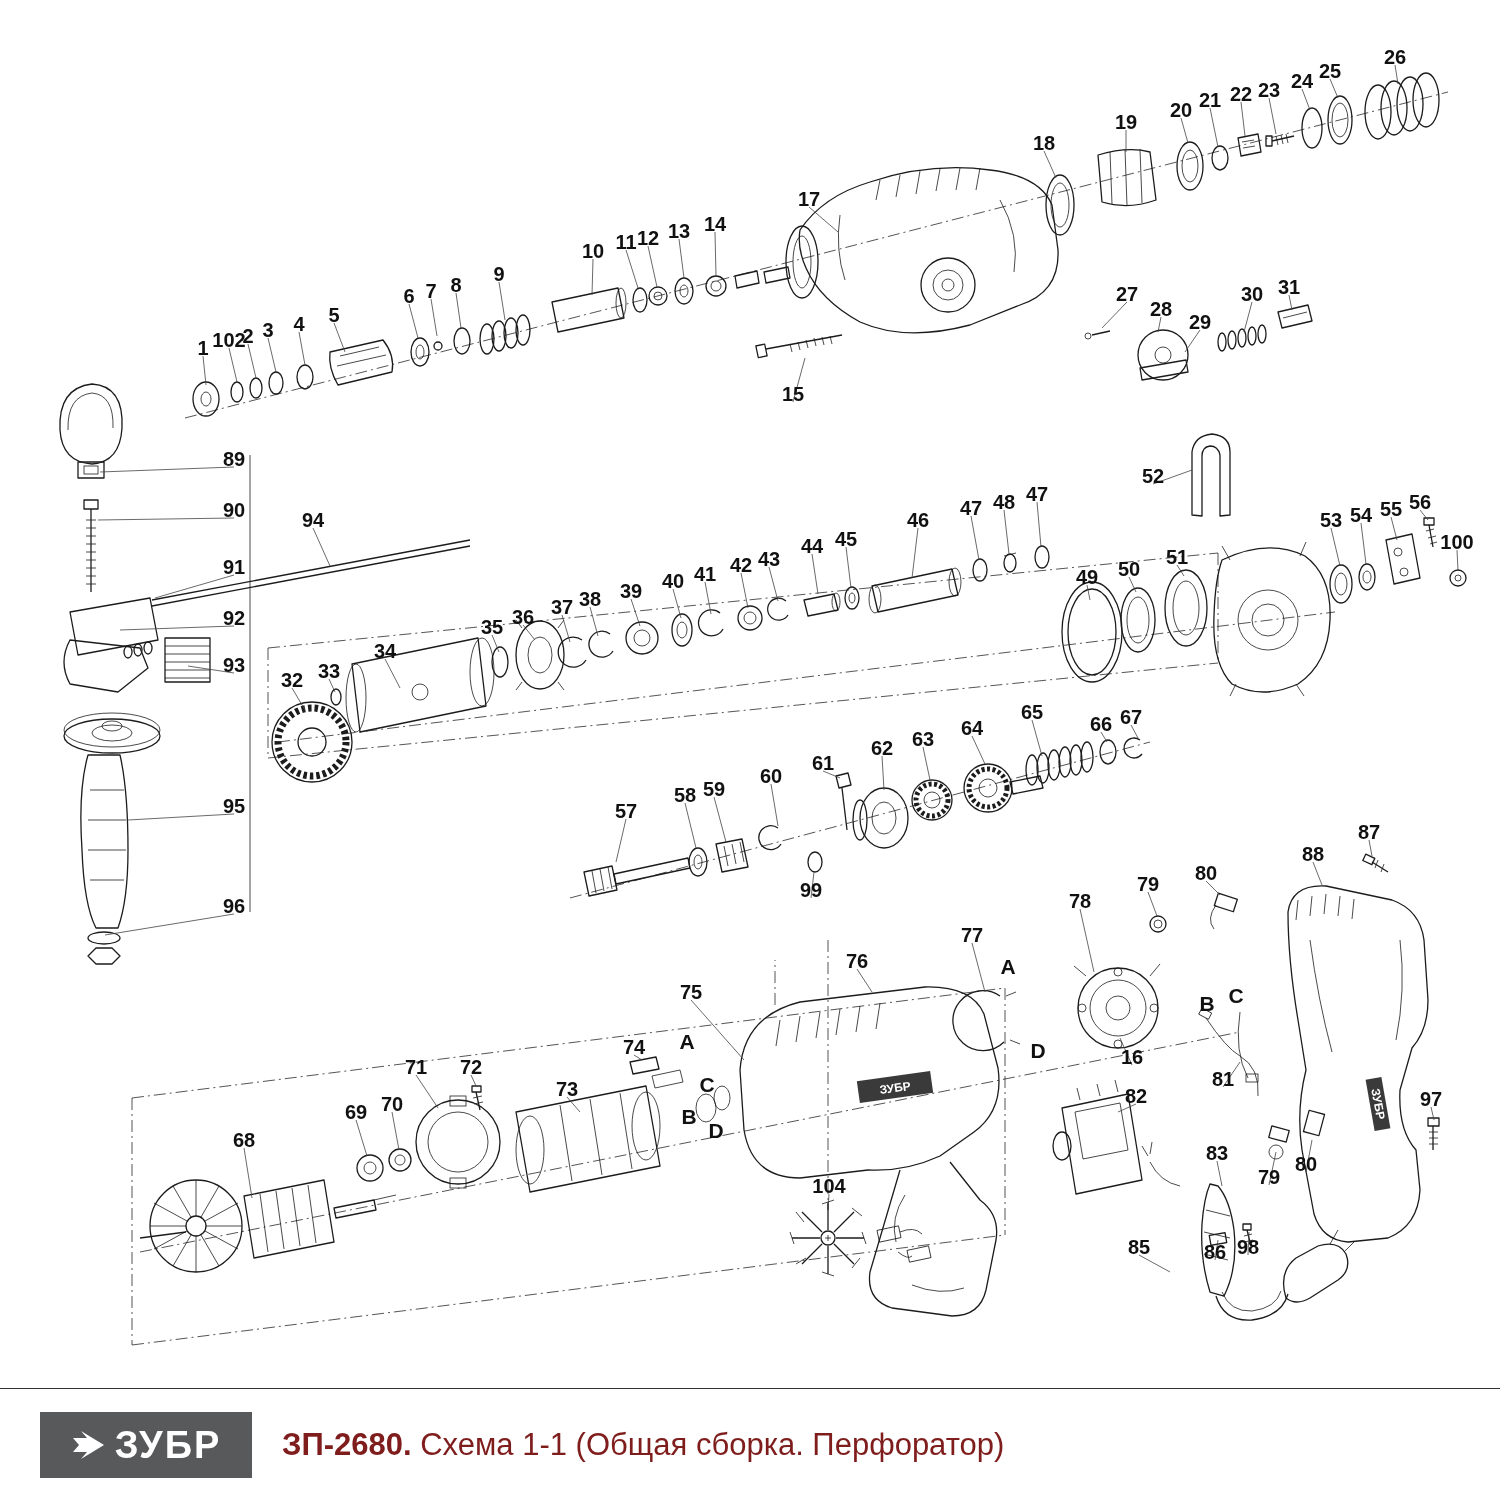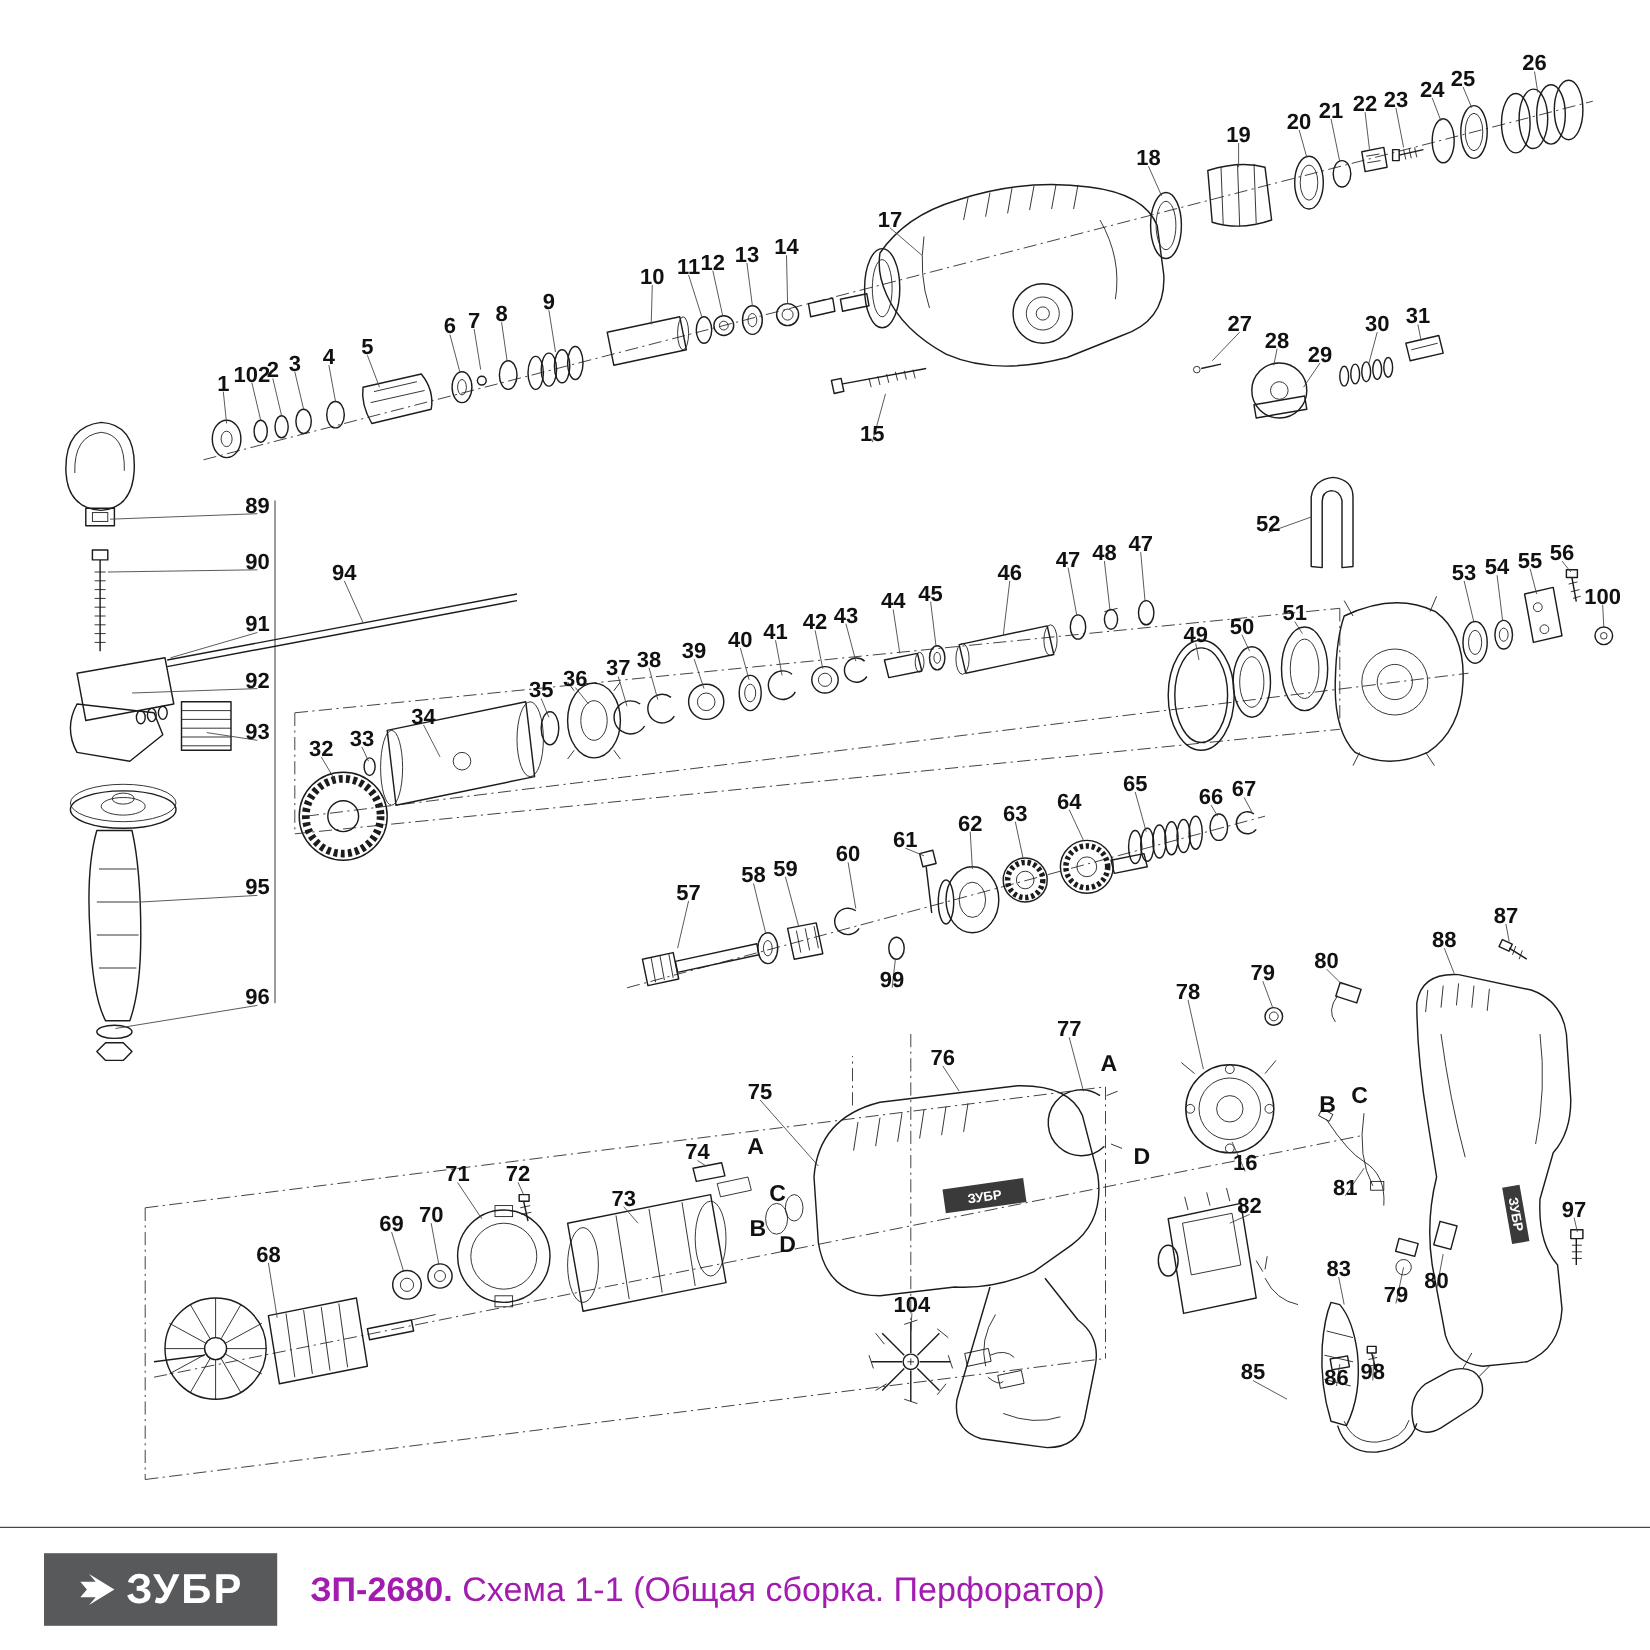--- a/index.html
+++ b/index.html
@@ -11,21 +11,21 @@
   #diagram .teeth{stroke:#1c1c1c;fill:none;stroke-width:7;stroke-dasharray:3.5 3;}
   #diagram .teeth2{stroke:#1c1c1c;fill:none;stroke-width:5;stroke-dasharray:3 2.5;}
   #diagram .callout{fill:#111;stroke:none;font-family:"Liberation Sans",sans-serif;font-size:20px;font-weight:600;text-anchor:middle;}
   #diagram .letter{font-size:21px;font-weight:700;}
   #diagram .leader{stroke:#444;stroke-width:.8;fill:none;}
   #diagram .badge{fill:#3a3a3a;stroke:none;}
   #diagram .badgetext{fill:#fff;stroke:none;font-size:12px;font-weight:700;text-anchor:middle;font-family:"Liberation Sans",sans-serif;}
   .footer{position:absolute;left:0;top:1388px;width:1500px;height:112px;border-top:1.5px solid #333;background:#fff;display:flex;align-items:center;}
   .logo{margin-left:40px;width:212px;height:66px;background:#58595b;display:flex;align-items:center;justify-content:center;gap:10px;}
   .logo-text{color:#fff;font-weight:800;font-size:38px;letter-spacing:2px;font-family:"Liberation Sans",sans-serif;}
-  .caption{margin-left:30px;font-size:31px;color:#a21caf;}
+  .caption{margin-left:30px;font-size:31px;color:#7f1d1d;}
   .caption b{font-weight:700;}
 </style>
 </head>
 <body>
 
 <div class="page">
 
 <svg id="diagram" width="1500" height="1388" viewBox="0 0 1500 1388">
 
   <g>

